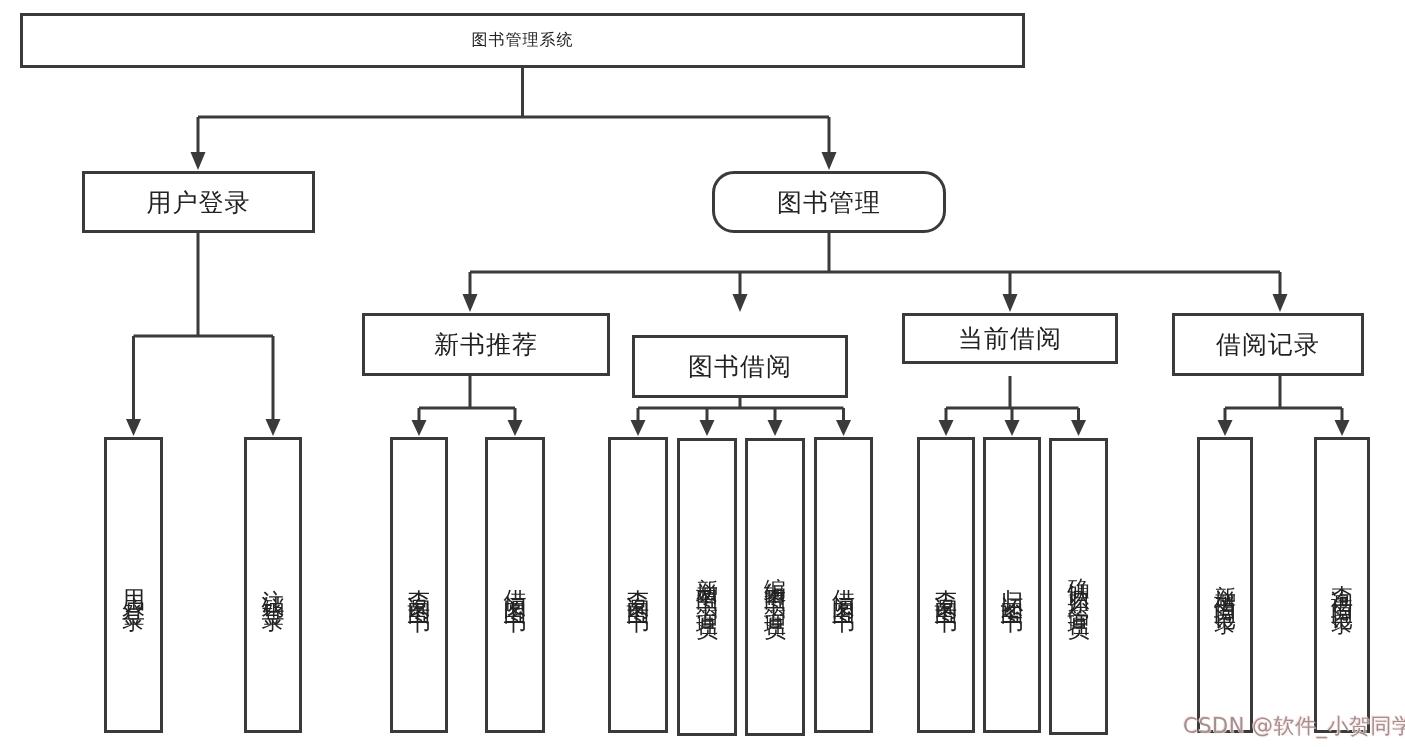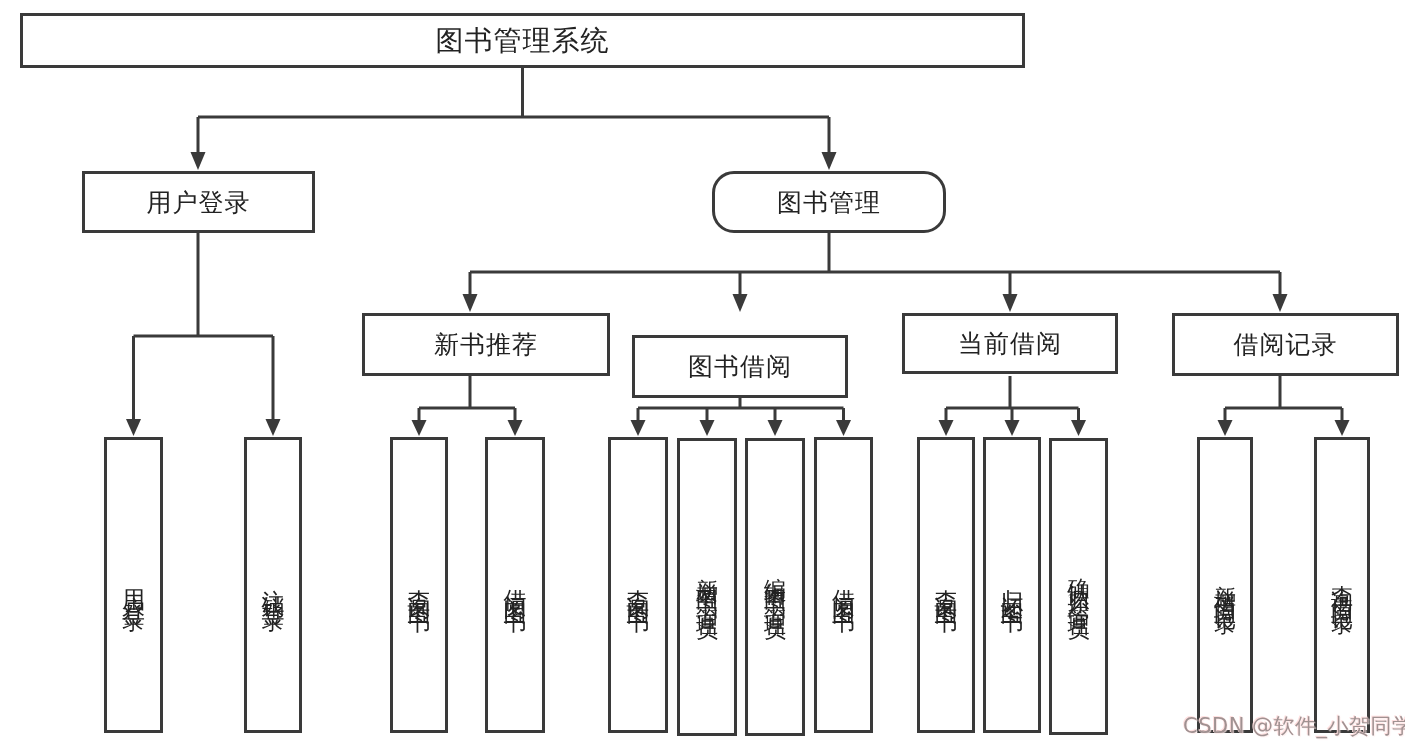--- a/index.html
+++ b/index.html
@@ -20,21 +20,21 @@
   svg.wires polygon{fill:var(--line);stroke:none;}
   .box{
     position:absolute;
     box-sizing:border-box;
     border:3px solid var(--line);
     background:#ffffff;
     display:flex;align-items:center;justify-content:center;
     color:var(--text);
     z-index:2;
   }
-  .box.root  .lbl{font-size:28px;letter-spacing:1px;}
+  .box.root  .lbl{font-size:16px;letter-spacing:1px;}
   .box.h .lbl{font-size:25px;letter-spacing:1px;}
   .box.leaf .lbl{
     writing-mode:vertical-rl;
     text-orientation:mixed;
     font-size:23px;
     letter-spacing:7px;
     line-height:1;
   }
   .box.leaf.dense .lbl{letter-spacing:6px;font-size:22px;}
   .watermark{
@@ -113,24 +113,24 @@
   <div class="box h" style="left:712px;top:171px;width:234px;height:62px;border-radius:22px;">
     <span class="lbl">图书管理</span>
   </div>
 
   <div class="box h" style="left:362px;top:313px;width:248px;height:63px;">
     <span class="lbl">新书推荐</span>
   </div>
   <div class="box h" style="left:632px;top:313px;width:216px;height:63px;margin-top:22px;">
     <span class="lbl">图书借阅</span>
   </div>
-  <div class="box h" style="left:902px;top:313px;width:216px;height:61px;">
+  <div class="box h" style="left:902px;top:313px;width:216px;height:51px;">
     <span class="lbl">当前借阅</span>
   </div>
-  <div class="box h" style="left:1172px;top:313px;width:227px;height:63px;">
+  <div class="box h" style="left:1172px;top:313px;width:192px;height:63px;">
     <span class="lbl">借阅记录</span>
   </div>
 
   <div class="box leaf" style="left:104px;top:437px;width:59px;height:296px;">
     <span class="lbl">用户登录</span>
   </div>
   <div class="box leaf" style="left:244px;top:437px;width:58px;height:296px;">
     <span class="lbl">注销登录</span>
   </div>
 

